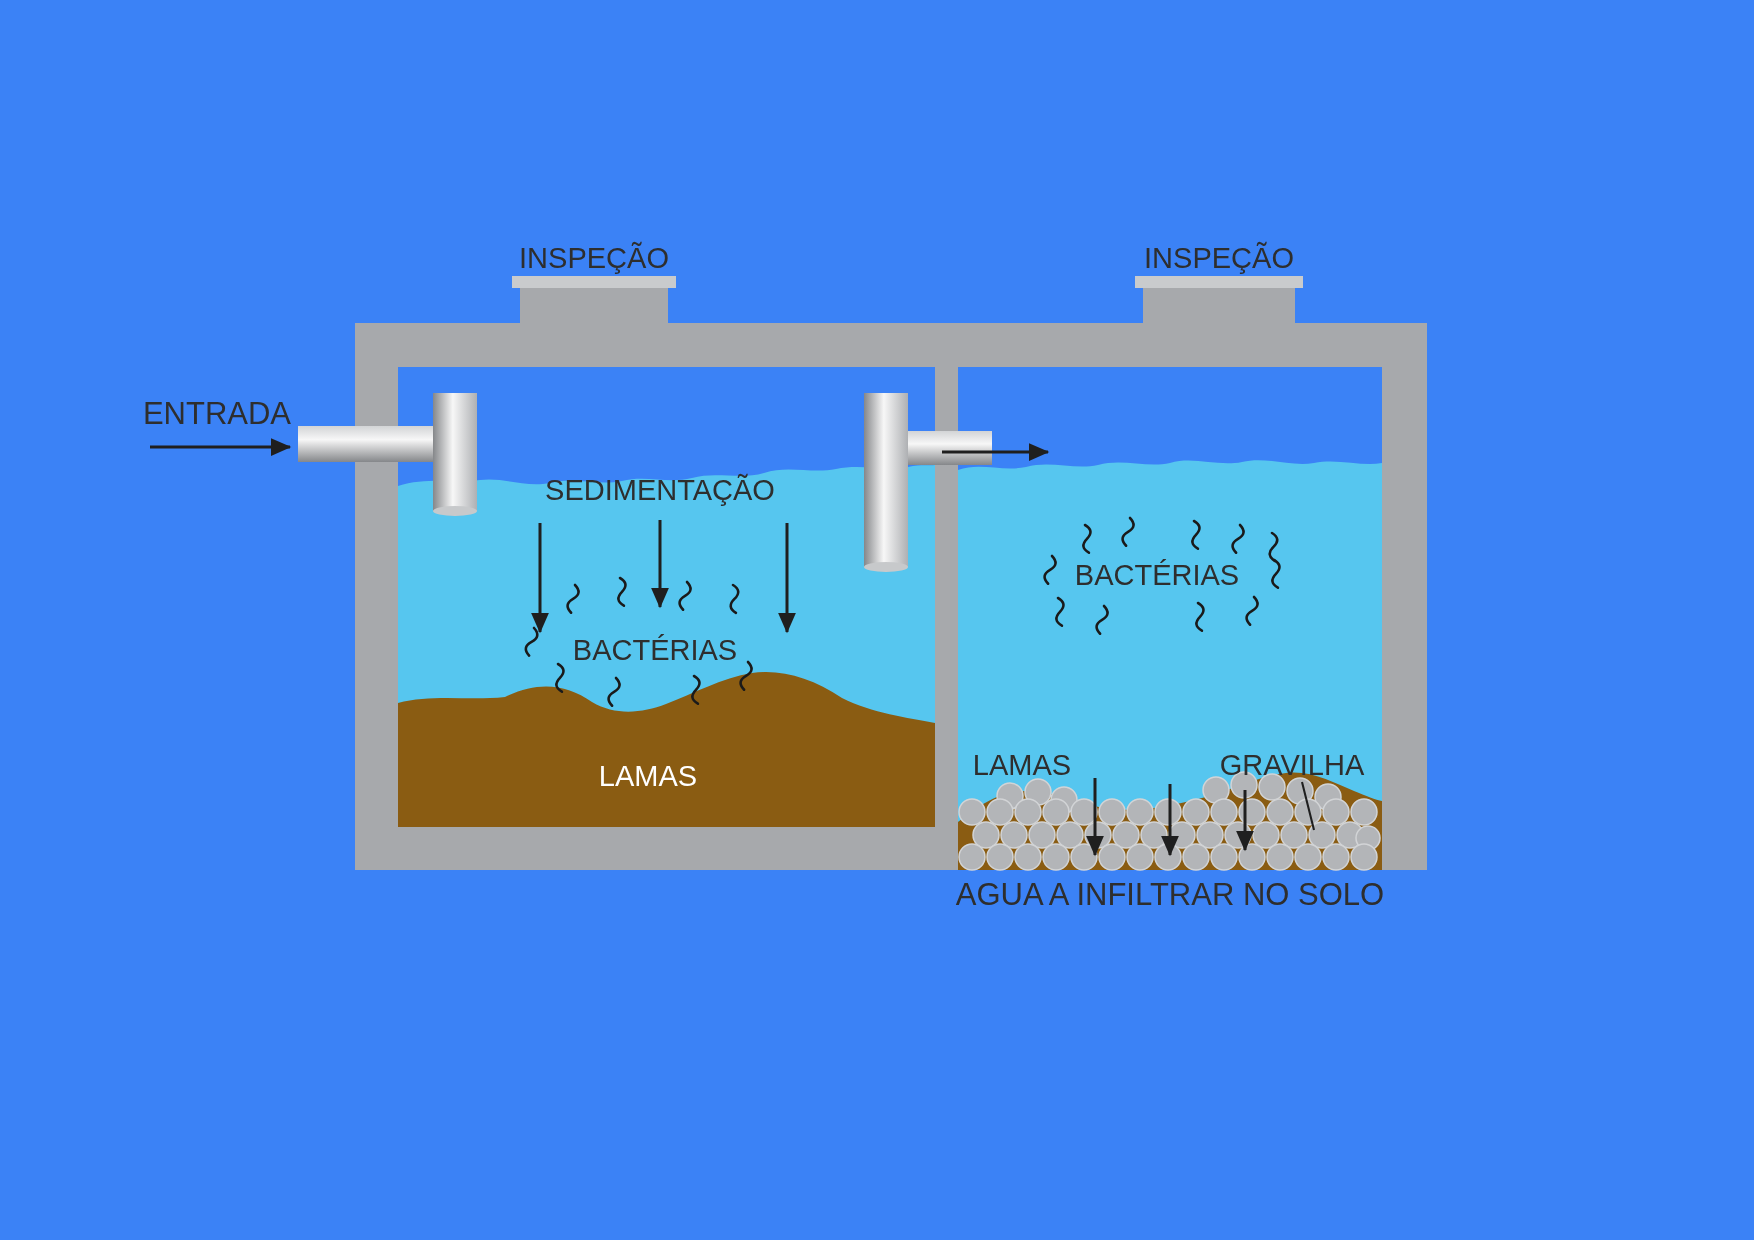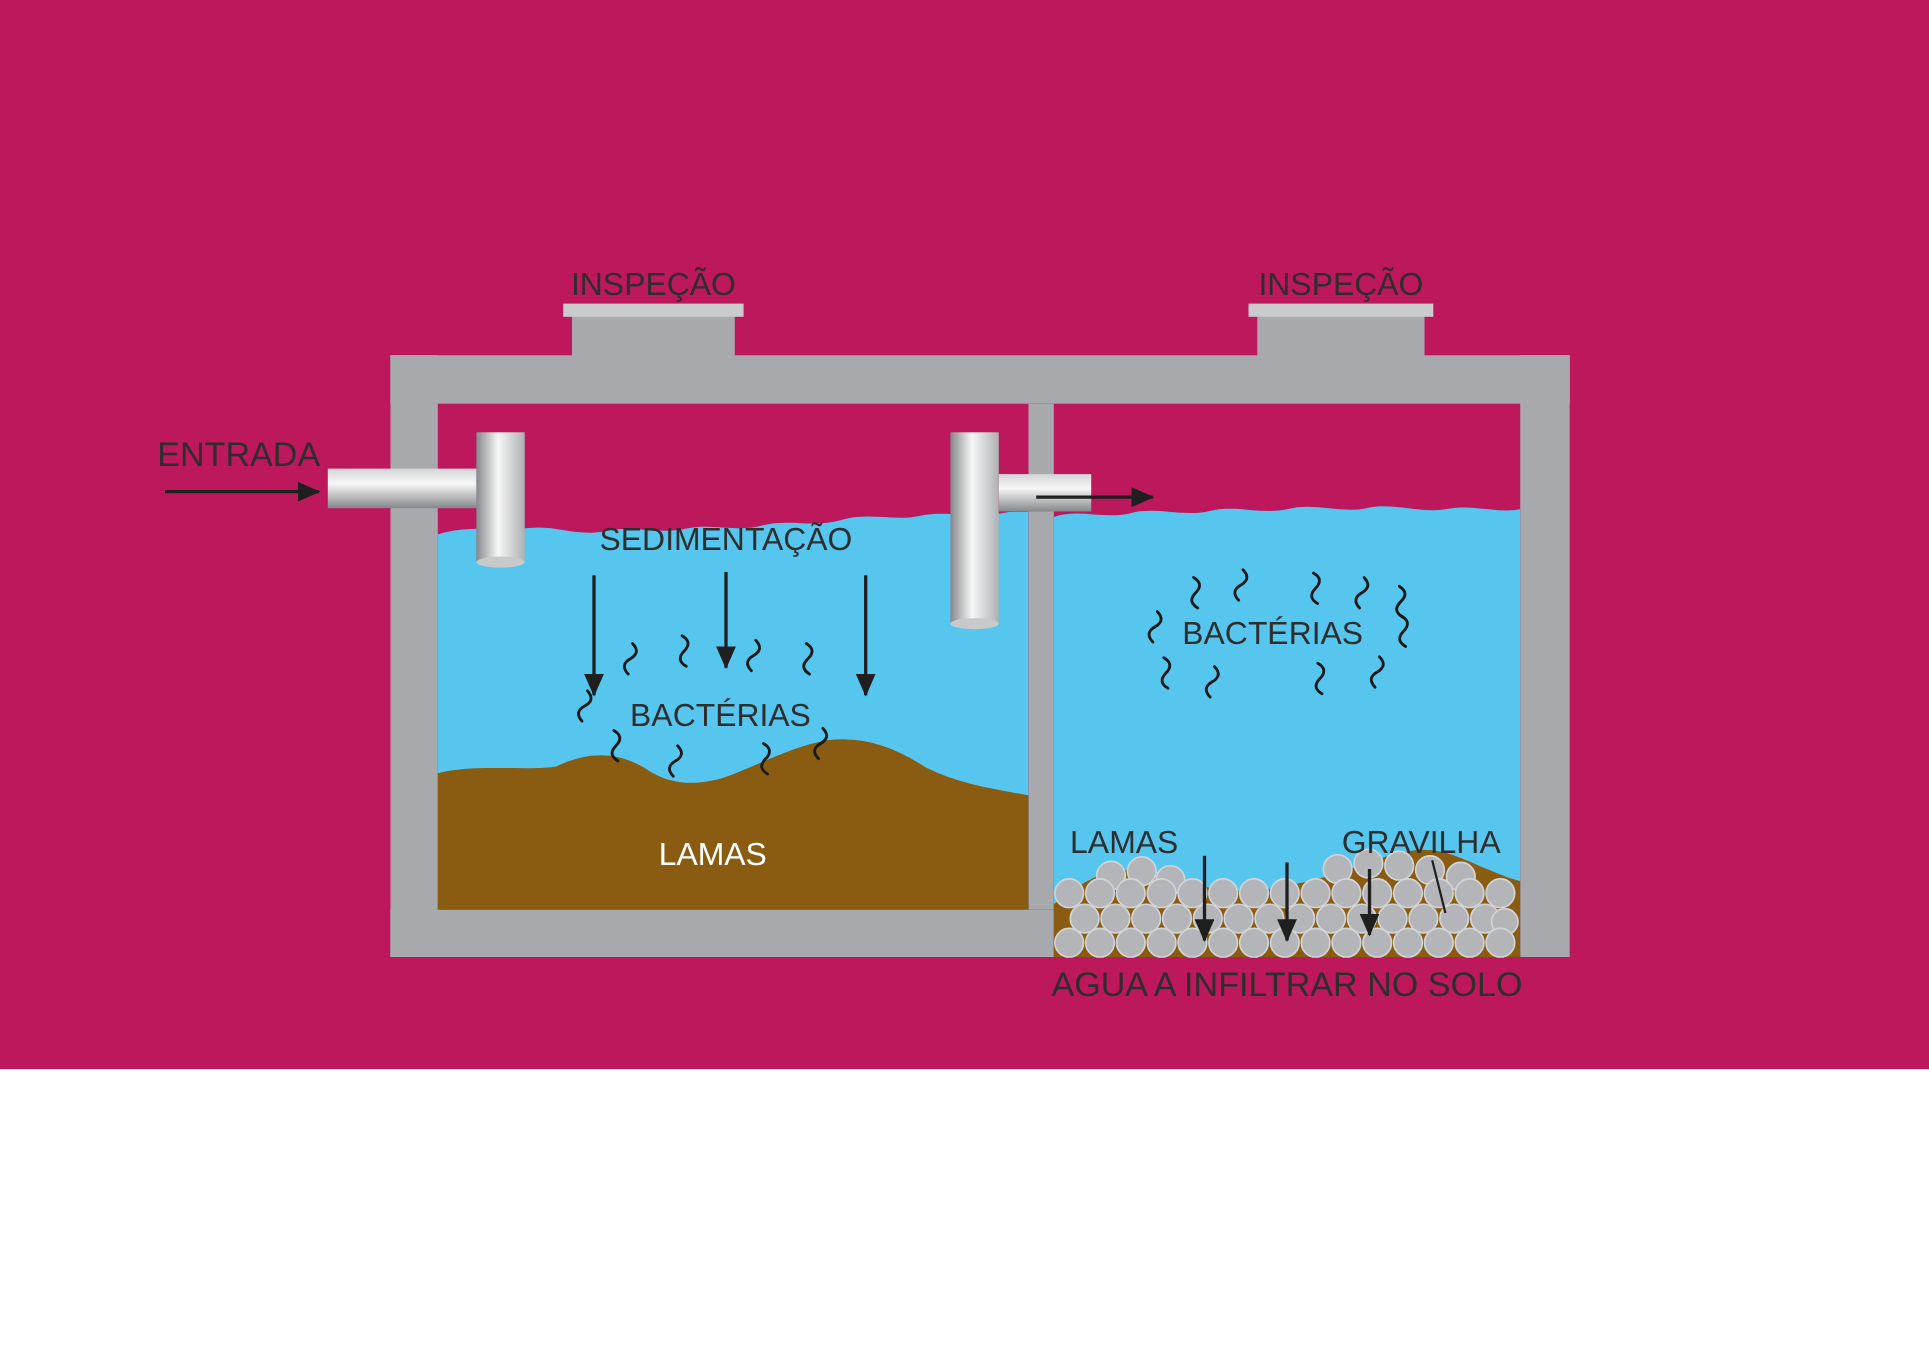--- a/index.html
+++ b/index.html
@@ -1,16 +1,16 @@
 <!DOCTYPE html>
 <html><head>
 <meta charset="utf-8">
 <style>
   html,body{margin:0;padding:0;background:#ffffff;}
-  .stage{width:1754px;height:972px;position:relative;background:#be185d;overflow:hidden;}
+  .stage{width:1754px;height:1240px;position:relative;background:#3b82f6;overflow:hidden;}
   svg{display:block;}
   .lbl{font-family:"Liberation Sans","DejaVu Sans",sans-serif;font-size:29px;fill:#2e2e2e;text-anchor:middle;}
   .big{font-size:31px;}
   .white{fill:#ffffff;}
   .arrow{stroke:#1f1f1f;stroke-width:3;fill:none;marker-end:url(#arrowhead);}
   .thin{stroke:#1f1f1f;stroke-width:2;fill:none;}
   .sq{stroke:#1a1a1a;stroke-width:2.6;fill:none;stroke-linecap:round;}
   .pebble{stroke:#d2d4d6;stroke-width:1.5;}
 </style>
 </head>

